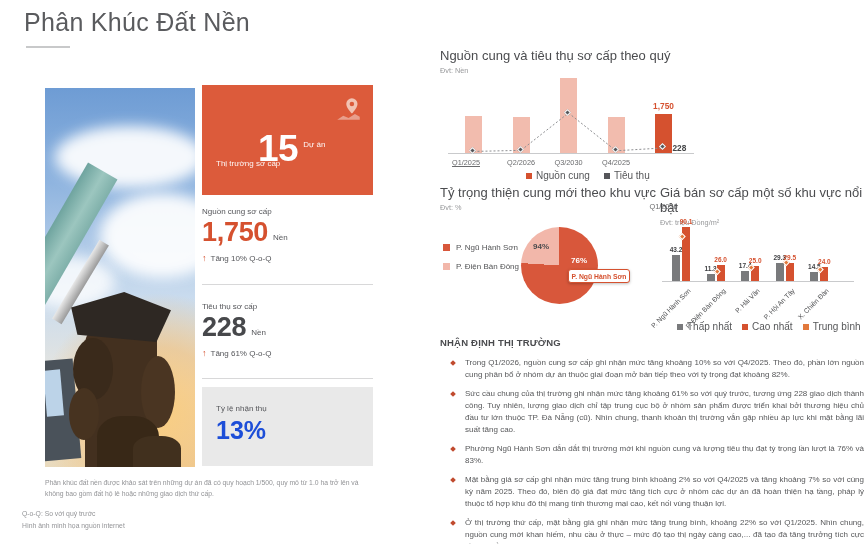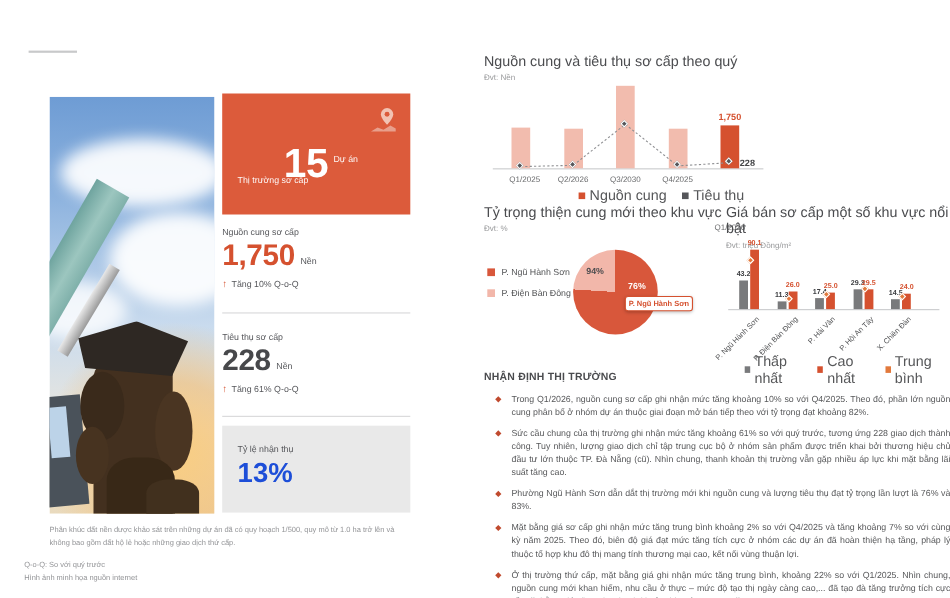--- a/index.html
+++ b/index.html
@@ -62,21 +62,21 @@
   
   .fn { position:absolute; font-size:6.8px; color:#939497; line-height:1.6; }
   .fn1 { left:45px; top:478px; width:314px; }
   .fn2 { left:22px; top:509px; }
   .fn3 { left:22px; top:521px; }
 
   
   .chart { position:absolute; }
   .c-title { font-size:13px; font-weight:400; color:#4B4C4F; }
   .c-unit { font-size:7.3px; color:#98999B; margin-top:3px; }
-  .legend { position:absolute; display:flex; gap:14px; align-items:center; font-size:13px; color:#565759; }
+  .legend { position:absolute; display:flex; gap:14px; align-items:center; font-size:10px; color:#565759; }
   .legend .item { display:flex; align-items:center; gap:4px; }
   .sw { width:6px; height:6px; display:inline-block; }
 
   
   .c1 { left:440px; top:48px; width:420px; height:135px; }
   #c1-plot { position:absolute; left:0; top:27px; width:320px; height:78px; overflow:visible; }
   #c1-plot .axis { position:absolute; left:8px; bottom:-1px; width:246px; height:1px; background:#C9CACC; }
   .c1-bar { position:absolute; bottom:0; width:17px; }
   .c1-xlab { position:absolute; width:48px; text-align:center; font-size:7.3px; color:#6A6B6D; top:83px; }
   .c1-mark { position:absolute; width:5px; height:5px; background:#55565A; transform:rotate(45deg); border:1px solid #fff; }
@@ -113,20 +113,21 @@
   .insights h2 { font-size:9.5px; font-weight:700; color:#4A4B4E; letter-spacing:.2px; margin-bottom:9px; }
   .bullet { position:relative; padding-left:25px; font-size:8px; line-height:1.5; color:#57585A;
             text-align:justify; margin-bottom:7px; }
   .bullet-marker { position:absolute; left:11px; top:4px; width:4px; height:4px; background:#C04A2E; transform:rotate(45deg); }
 </style>
 </head>
 <body>
 
 <div class="page">
 
+  <h1 class="page-title">Phân Khúc Đất Nền</h1>
   <div class="title-underline"></div>
 
   <div class="hero">
     <div class="sky"></div>
     <div class="cloud cl1"></div>
     <div class="cloud cl2"></div>
     <div class="cloud cl3"></div>
     <div class="glow"></div>
     <div class="cab"></div>
     <div class="cabwin"></div>
@@ -200,21 +201,21 @@
         <div class="c1-bar" style="left: 167.5px; height: 35.8889px; background: rgb(242, 188, 174);"></div>
         <div class="c1-bar" style="left: 215px; height: 38.8889px; background: rgb(213, 81, 47);"></div>
         <svg width="320" height="78" style="position:absolute;left:0;top:0;overflow:visible;">
           <polyline points="33.5,76.44444444444444 81,75.33333333333333 128.5,38 176,75.77777777777777 223.5,72.93333333333334" fill="none" stroke="#8E8F92" stroke-width="1" stroke-dasharray="2 2"></polyline>
         </svg>
         <div class="c1-mark" style="left: 30px; top: 72.9444px;"></div>
         <div class="c1-mark" style="left: 77.5px; top: 71.8333px;"></div>
         <div class="c1-mark" style="left: 125px; top: 34.5px;"></div>
         <div class="c1-mark" style="left: 172.5px; top: 72.2778px;"></div>
         <div class="c1-mark" style="left: 220px; top: 69.4333px;"></div>
-        <div class="c1-xlab" style="left: 13px;">Q1/2025</div>
+        <div class="c1-xlab" style="left: 2px; text-decoration: underline;">Q1/2025</div>
         <div class="c1-xlab" style="left: 57px;">Q2/2026</div>
         <div class="c1-xlab" style="left: 104.5px;">Q3/2030</div>
         <div class="c1-xlab" style="left: 152px;">Q4/2025</div>
         <div class="c1-xlab" style="left: 199.5px; margin-top: 44px;">Q1/2026</div>
         <div class="c1-vlab" style="left: 203.5px; top: 26.1111px; width: 40px; text-align: center; color: rgb(213, 81, 47);">1,750</div>
         <div class="c1-vlab" style="left: 232.5px; top: 67.9333px; color: rgb(69, 70, 72);">228</div>
       </div>
     <div class="legend c1-legend">
       <span class="item">
           <span class="sw" style="background: rgb(213, 81, 47);"></span>

